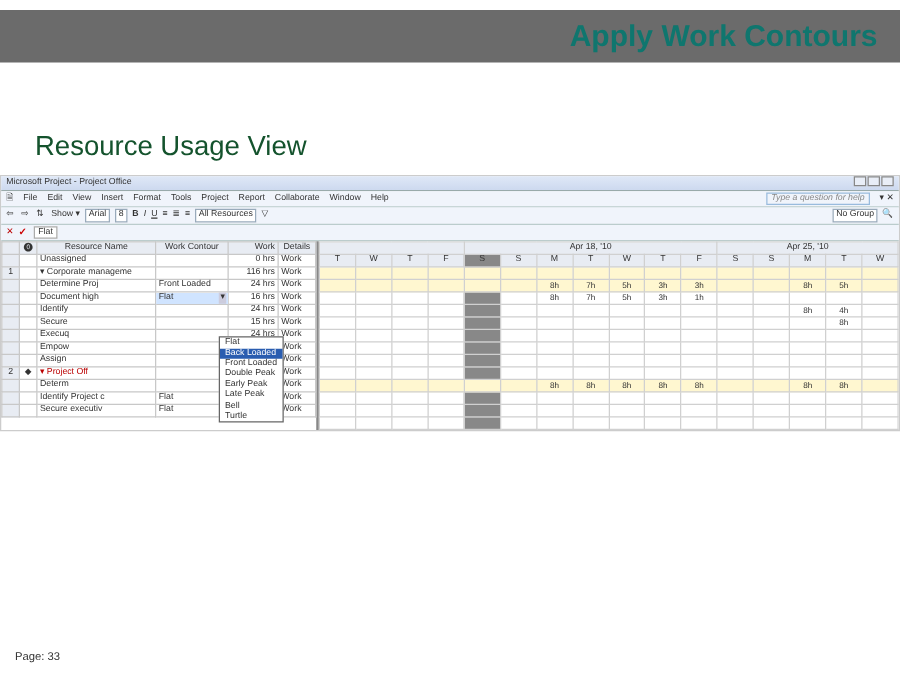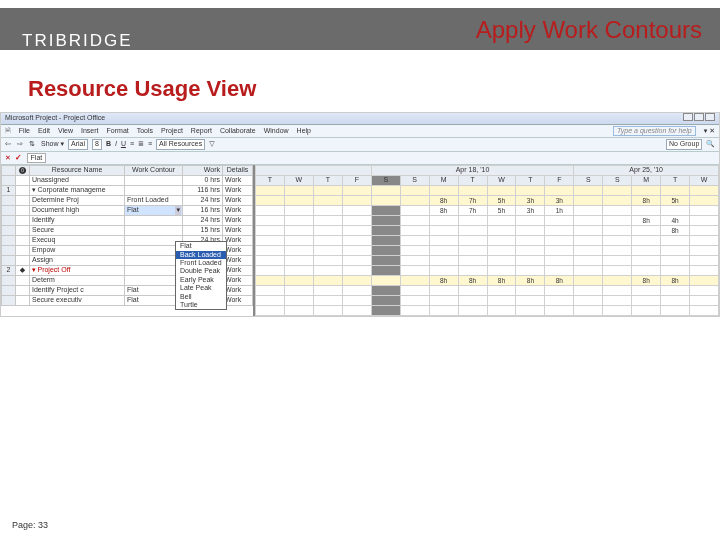--- a/index.html
+++ b/index.html
@@ -2,23 +2,23 @@
 <html><head>
 <meta charset="utf-8">
 <style>
 * { margin: 0; padding: 0; box-sizing: border-box; }
 body { width: 720px; height: 540px; font-family: Arial, sans-serif; background: #fff; position: relative; }
 
 .header-bar { position: relative; height: 60px; background: #fff; }
 .gray-stripe { position: absolute; top: 8px; left: 0; right: 0; height: 42px; background: #6b6b6b; }
 .logo-wrap { position: absolute; left: 12px; top: 0; z-index: 2; }
 .logo-svg { display: block; }
-.slide-title { position: absolute; right: 18px; top: 16px; color: #b91c1c; font-size: 24px; font-weight: 400; z-index: 2; }
-
-.section-title { margin: 16px 0 10px 28px; color: #b91c1c; font-size: 22px; font-weight: 700; }
+.slide-title { position: absolute; right: 18px; top: 16px; color: #0f766e; font-size: 24px; font-weight: 700; z-index: 2; }
+
+.section-title { margin: 44px 0 10px 28px; color: #14532d; font-size: 22px; font-weight: 400; }
 
 .ms-project { width: 720px; border: 1px solid #ccc; font-size: 7px; line-height: 1.2; color: #333; background: #fff; }
 .titlebar { display: flex; justify-content: space-between; align-items: center; background: linear-gradient(#dfe8f7,#cdd9ef); height: 12px; padding: 0 4px; border-bottom: 1px solid #9aa; }
 .titlebar .winbtns span { display: inline-block; width: 10px; height: 8px; border: 1px solid #888; background: #e9eef7; margin-left: 1px; }
 .menubar { display: flex; gap: 8px; align-items: center; padding: 1px 4px; background: #f0f4fb; border-bottom: 1px solid #bcc; }
 .menubar .help-box { margin-left: auto; border: 1px solid #9bd; padding: 0 3px; color: #888; font-style: italic; }
 .toolbar { display: flex; align-items: center; gap: 4px; padding: 1px 4px; background: #f0f4fb; border-bottom: 1px solid #bcc; }
 .toolbar .btn { display: inline-block; min-width: 8px; height: 9px; }
 .toolbar .sel { border: 1px solid #9ab; background: #fff; padding: 0 2px; }
 .filterbar { display: flex; align-items: center; gap: 4px; padding: 1px 4px; background: #f0f4fb; border-bottom: 1px solid #bcc; }
@@ -54,26 +54,20 @@
 .hrs { font-size: 6.5px; }
 
 .page-num { position: absolute; left: 12px; bottom: 10px; font-size: 9px; color: #333; }
 .pos-rel { position: relative; }
 </style>
 </head>
 <body>
 
 <div class="header-bar">
   <div class="gray-stripe"></div>
-  <div class="logo-wrap">
-    <svg class="logo-svg" width="160" height="58" viewBox="0 0 160 58">
-      <path d="M 18 30 Q 40 5 72 10 Q 55 14 46 24 L 60 22 L 44 36 Z" fill="#6b6b6b"></path>
-      <text x="10" y="46" font-family="Arial" font-size="17" letter-spacing="2" fill="#fff" font-weight="300">TRIBRIDGE</text>
-    </svg>
-  </div>
   <div class="slide-title">Apply Work Contours</div>
 </div>
 
 <div class="section-title">Resource Usage View</div>
 
 <div class="ms-project">
   <div class="titlebar">
     <span>Microsoft Project - Project Office</span>
     <span class="winbtns"><span></span><span></span><span></span></span>
   </div>

